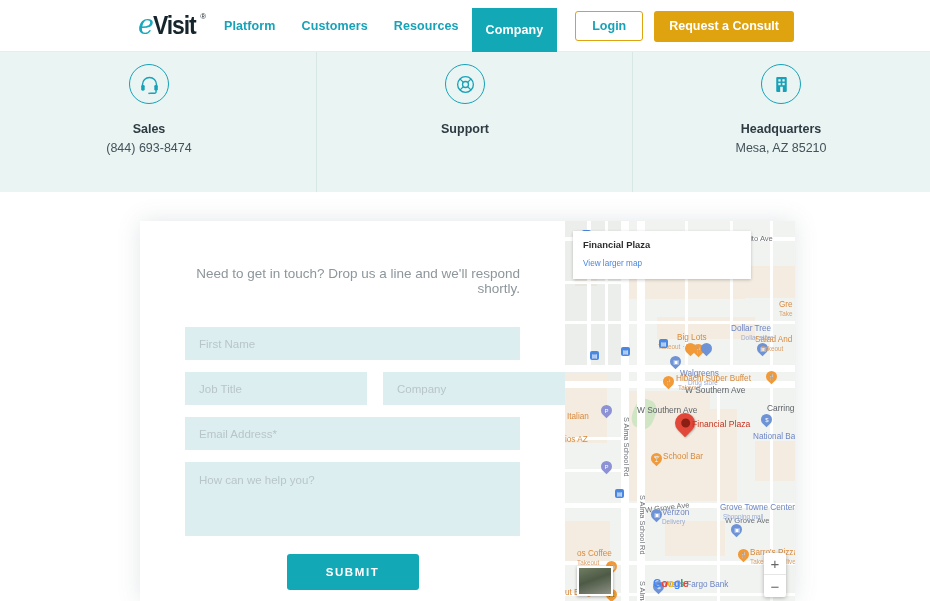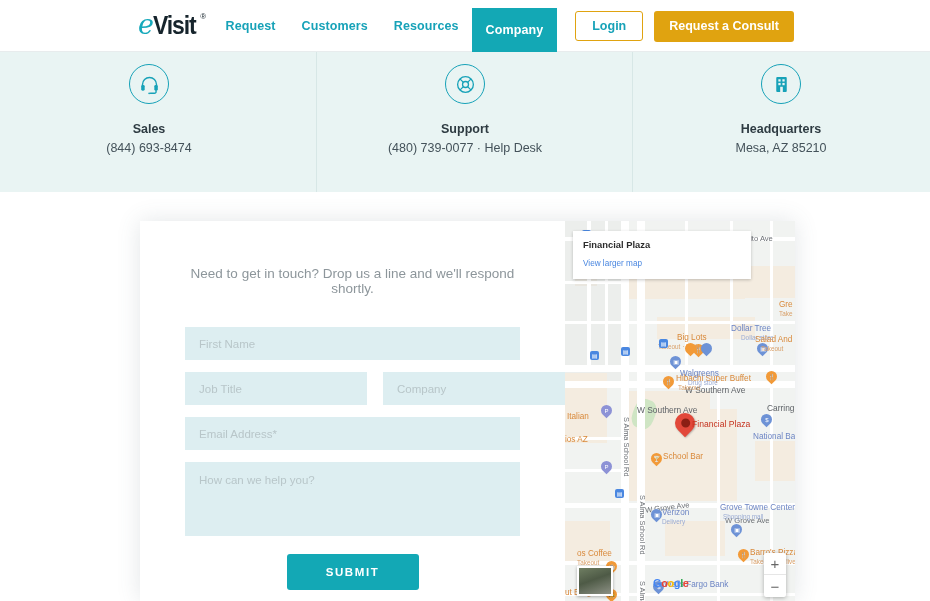--- a/index.html
+++ b/index.html
@@ -159,21 +159,21 @@
     overflow: hidden;
   }
   .form-side {
     width: 425px;
     padding: 45px 45px 0 45px;
     position: relative;
   }
   .form-heading {
     font-size: 13.5px;
     color: #8d969b;
-    text-align: center;
+    text-align: right;
     margin-bottom: 31px;
     font-weight: 400;
   }
   .field-row { display: flex; gap: 16px; margin-bottom: 12px; }
   .field {
     flex: 1;
     background: #ddeef1;
     border: none;
     height: 33px;
     padding: 0 14px;
@@ -340,21 +340,21 @@
 <div class="page">
 
   <div class="header">
     <div class="logo">
       <span class="l-e">e</span>
         <span class="l-visit">Visit</span>
         <span class="l-tm">®</span>
     </div>
 
     <div class="nav">
-      <a class="nav-link" href="#">Request</a>
+      <a class="nav-link" href="#">Platform</a>
       <a class="nav-link" href="#">Customers</a>
       <a class="nav-link" href="#">Resources</a>
       <a class="nav-link active" href="#">Company</a>
       <button class="btn-login">Login</button>
       <button class="btn-consult">Request a Consult</button>
     </div>
   </div>
 
   <div class="contact-band">
 
@@ -377,21 +377,20 @@
         <svg width="21" height="21" viewBox="0 0 24 24" fill="none" stroke="#17a2b8" stroke-width="1.5">
           <circle cx="12" cy="12" r="9"></circle>
           <circle cx="12" cy="12" r="3.4"></circle>
           <line x1="5.6" y1="5.6" x2="9.6" y2="9.6"></line>
           <line x1="14.4" y1="14.4" x2="18.4" y2="18.4"></line>
           <line x1="18.4" y1="5.6" x2="14.4" y2="9.6"></line>
           <line x1="9.6" y1="14.4" x2="5.6" y2="18.4"></line>
         </svg>
       </div>
       <div class="contact-title">Support</div>
-      <div class="contact-detail">(480) 739-0077 · Help Desk</div>
     </div>
 
     <div class="contact-col">
       <div class="icon-circle">
         <svg width="21" height="21" viewBox="0 0 24 24">
           <rect x="6" y="3.5" width="12" height="17" rx="1.2" fill="#17a2b8"></rect>
           <rect x="8.4" y="6" width="2.6" height="2.6" fill="#e9f4f3"></rect>
           <rect x="13" y="6" width="2.6" height="2.6" fill="#e9f4f3"></rect>
           <rect x="8.4" y="10.2" width="2.6" height="2.6" fill="#e9f4f3"></rect>
           <rect x="13" y="10.2" width="2.6" height="2.6" fill="#e9f4f3"></rect>

